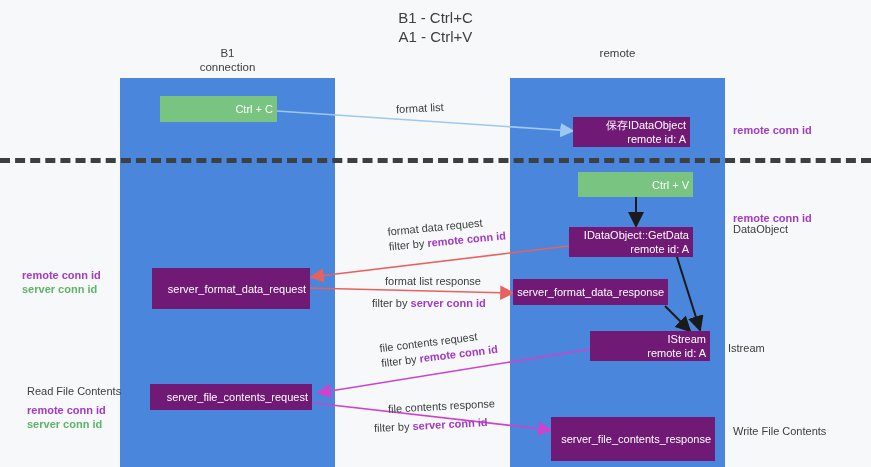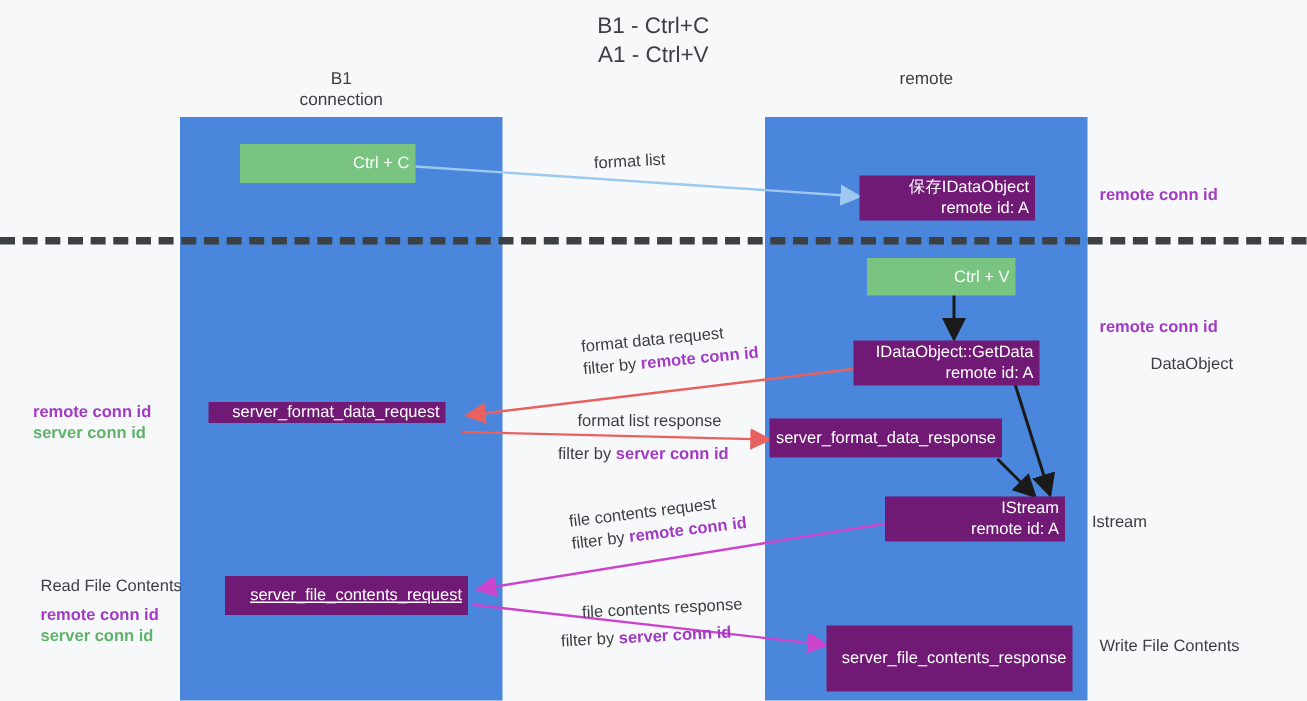--- a/index.html
+++ b/index.html
@@ -147,43 +147,43 @@
 
   <div class="abs node green" style="left:160px; top:96px; width:117px; height:26px;">
     <div>Ctrl + C</div>
   </div>
 
   <div class="abs node orange" style="left:573px; top:117px; width:117px; height:30px;">
     <div>保存IDataObject</div>
     <div>remote id: A</div>
   </div>
 
-  <div class="abs node green" style="left:578px; top:172px; width:99px; height:25px;">
+  <div class="abs node green" style="left:578px; top:172px; width:115px; height:25px;">
     <div>Ctrl + V</div>
   </div>
 
   <div class="abs node orange" style="left:569px; top:227px; width:124px; height:30px;">
     <div>IDataObject::GetData</div>
     <div>remote id: A</div>
   </div>
 
-  <div class="abs node orange" style="left:139px; top:268px; width:158px; height:14px;">
+  <div class="abs node orange" style="left:152px; top:268px; width:158px; height:41px;">
     <div>server_format_data_request</div>
   </div>
 
   <div class="abs node orange" style="left:513px; top:279px; width:155px; height:26px;">
     <div>server_format_data_response</div>
   </div>
 
   <div class="abs node orange" style="left:590px; top:331px; width:120px; height:30px;">
     <div>IStream</div>
     <div>remote id: A</div>
   </div>
 
-  <div class="abs node orange" style="left:150px; top:384px; width:162px; height:26px;text-decoration:underline;">
+  <div class="abs node orange" style="left:150px; top:384px; width:162px; height:26px;">
     <div>server_file_contents_request</div>
   </div>
 
   <div class="abs node orange" style="left:551px; top:417px; width:164px; height:44px;">
     <div>server_file_contents_response</div>
   </div>
 
   <div class="abs elabel" style="left:396px; top:101px; transform:rotate(-3deg);">
     <span>format list</span>
   </div>
@@ -217,21 +217,21 @@
   </div>
 
   <div class="abs side" style="left:733px; top:123px;">
     <span class="purple">remote conn id</span>
   </div>
 
   <div class="abs side" style="left:733px; top:211px;">
     <span class="purple">remote conn id</span>
   </div>
 
-  <div class="abs side" style="left:733px; top:236px;margin-left:34px;">
+  <div class="abs side" style="left:733px; top:222px;">
     <span class="plain">DataObject</span>
   </div>
 
   <div class="abs side" style="left:728px; top:341px;">
     <span class="plain">Istream</span>
   </div>
 
   <div class="abs side" style="left:733px; top:424px;">
     <span class="plain">Write File Contents</span>
   </div>

